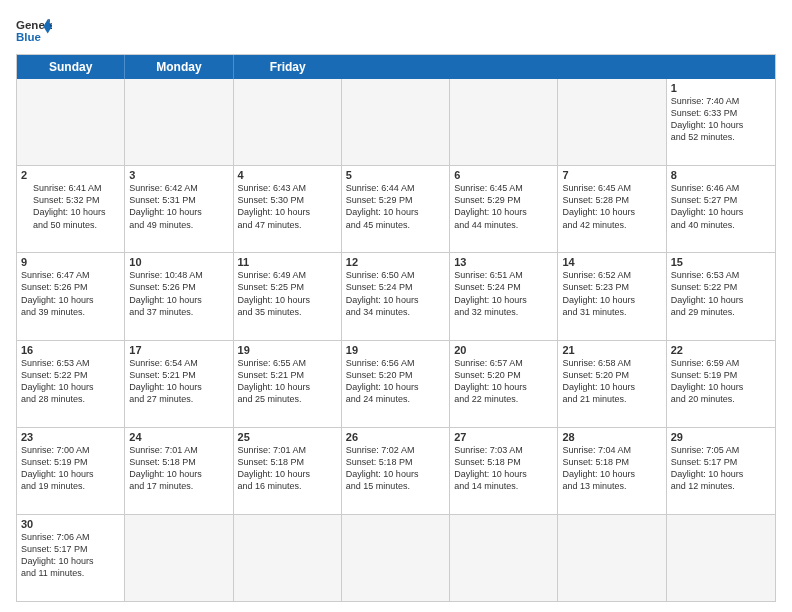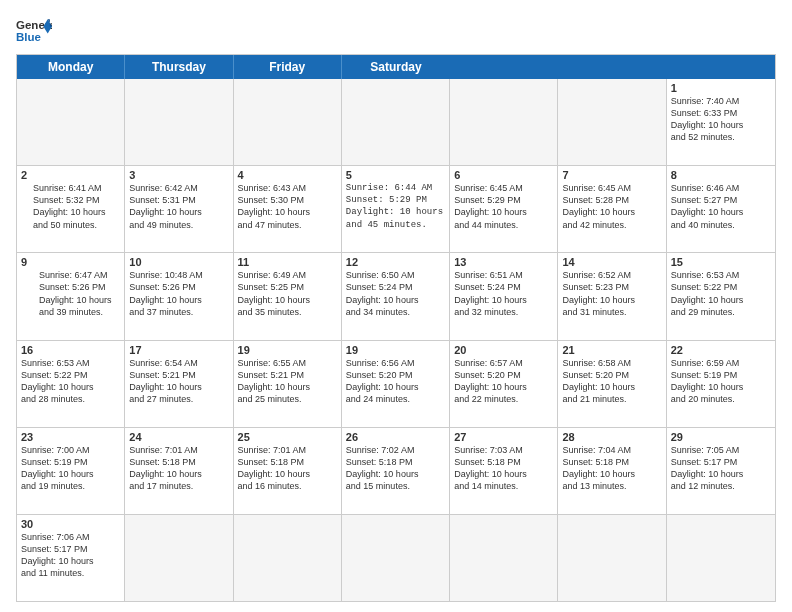--- a/index.html
+++ b/index.html
@@ -114,24 +114,23 @@
       </svg>
     </div>
     <div class="title-block">
       <div class="month-title"></div>
       <div class="location"></div>
     </div>
   </div>
 
   <div class="calendar">
     <div class="cal-header" id="cal-header-row">
+        <div class="cal-header-cell">Sunday</div>
         <div class="cal-header-cell">Monday</div>
-        <div class="cal-header-cell">Thursday</div>
         <div class="cal-header-cell">Friday</div>
-        <div class="cal-header-cell">Saturday</div>
       </div>
     <div class="cal-body" id="cal-body">
         <div class="cal-row">
           <div class="cal-cell empty"></div>
           <div class="cal-cell empty"></div>
           <div class="cal-cell empty"></div>
           <div class="cal-cell empty"></div>
           <div class="cal-cell empty"></div>
           <div class="cal-cell empty"></div>
           <div class="cal-cell">
@@ -159,21 +158,21 @@
           </div>
           <div class="cal-cell">
             <span class="day-num">4</span>
             <div class="cell-text" style="white-space: pre-line;">Sunrise: 6:43 AM
 Sunset: 5:30 PM
 Daylight: 10 hours
 and 47 minutes.</div>
           </div>
           <div class="cal-cell">
             <span class="day-num">5</span>
-            <div class="cell-text" style="white-space: pre-line; font-family: Liberation Mono, monospace;">Sunrise: 6:44 AM
+            <div class="cell-text" style="white-space: pre-line;">Sunrise: 6:44 AM
 Sunset: 5:29 PM
 Daylight: 10 hours
 and 45 minutes.</div>
           </div>
           <div class="cal-cell">
             <span class="day-num">6</span>
             <div class="cell-text" style="white-space: pre-line;">Sunrise: 6:45 AM
 Sunset: 5:29 PM
 Daylight: 10 hours
 and 44 minutes.</div>
@@ -189,21 +188,21 @@
             <span class="day-num">8</span>
             <div class="cell-text" style="white-space: pre-line;">Sunrise: 6:46 AM
 Sunset: 5:27 PM
 Daylight: 10 hours
 and 40 minutes.</div>
           </div>
         </div>
         <div class="cal-row">
           <div class="cal-cell">
             <span class="day-num">9</span>
-            <div class="cell-text" style="white-space: pre-line; margin-left: 18px;">Sunrise: 6:47 AM
+            <div class="cell-text" style="white-space: pre-line;">Sunrise: 6:47 AM
 Sunset: 5:26 PM
 Daylight: 10 hours
 and 39 minutes.</div>
           </div>
           <div class="cal-cell">
             <span class="day-num">10</span>
             <div class="cell-text" style="white-space: pre-line;">Sunrise: 10:48 AM
 Sunset: 5:26 PM
 Daylight: 10 hours
 and 37 minutes.</div>

